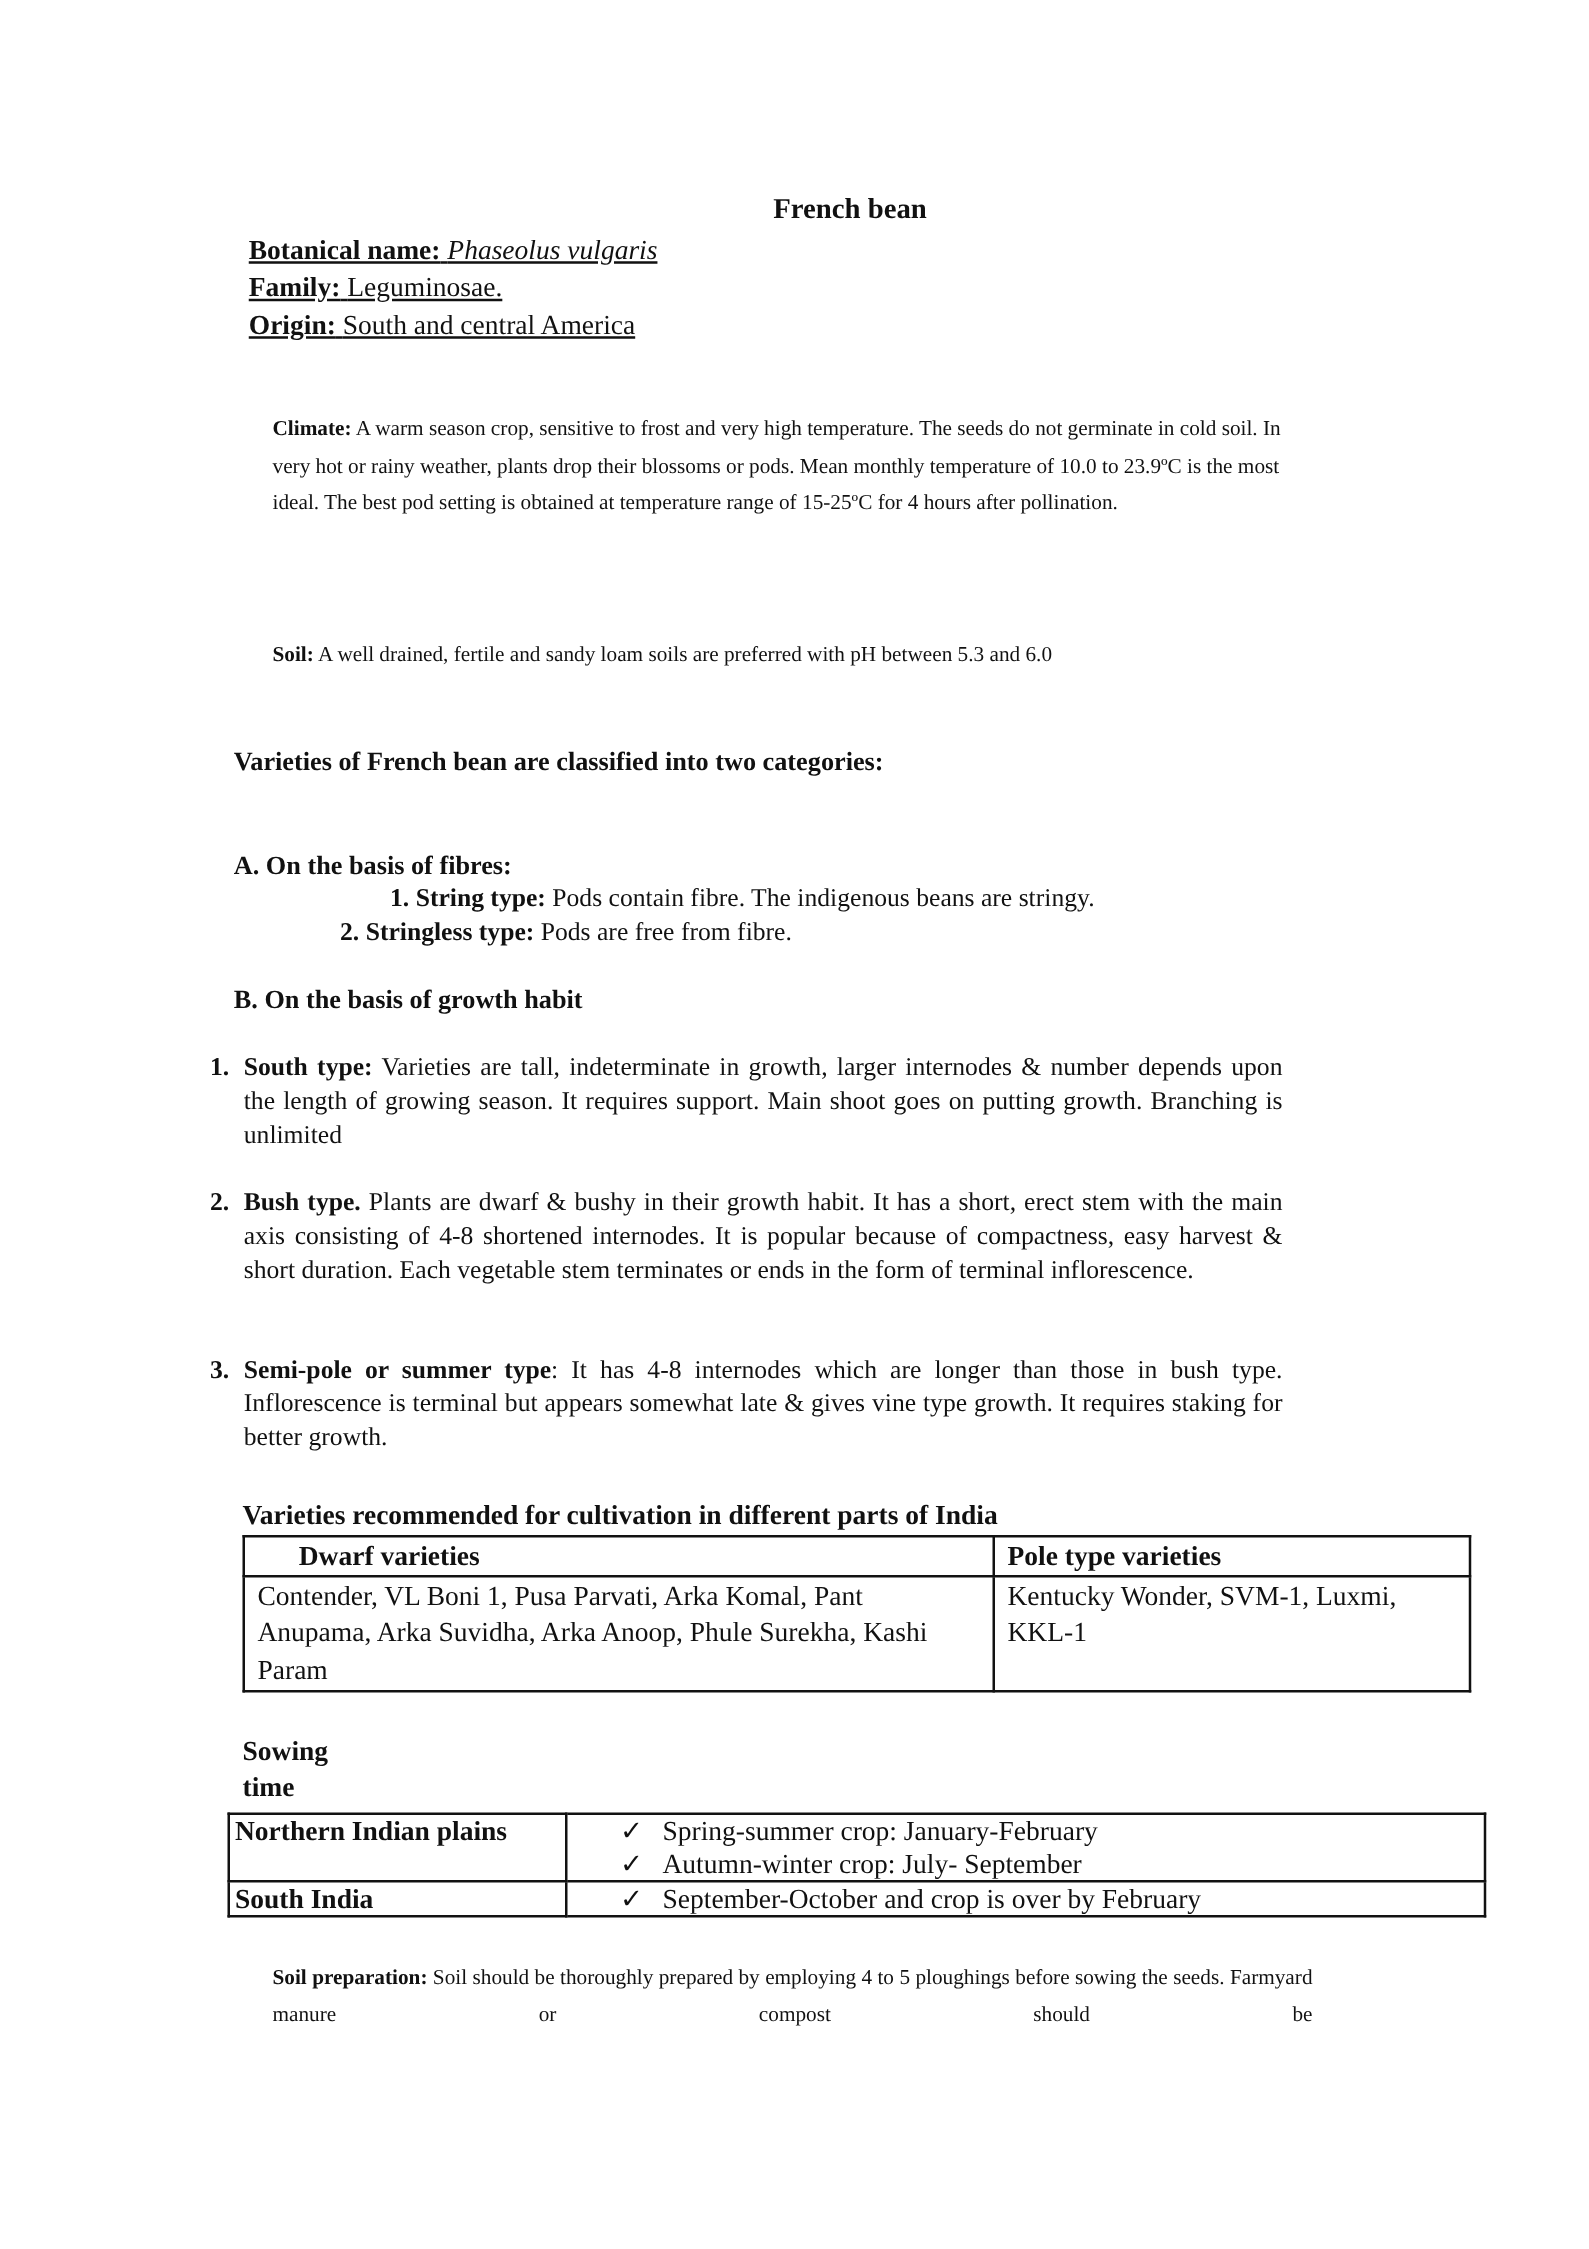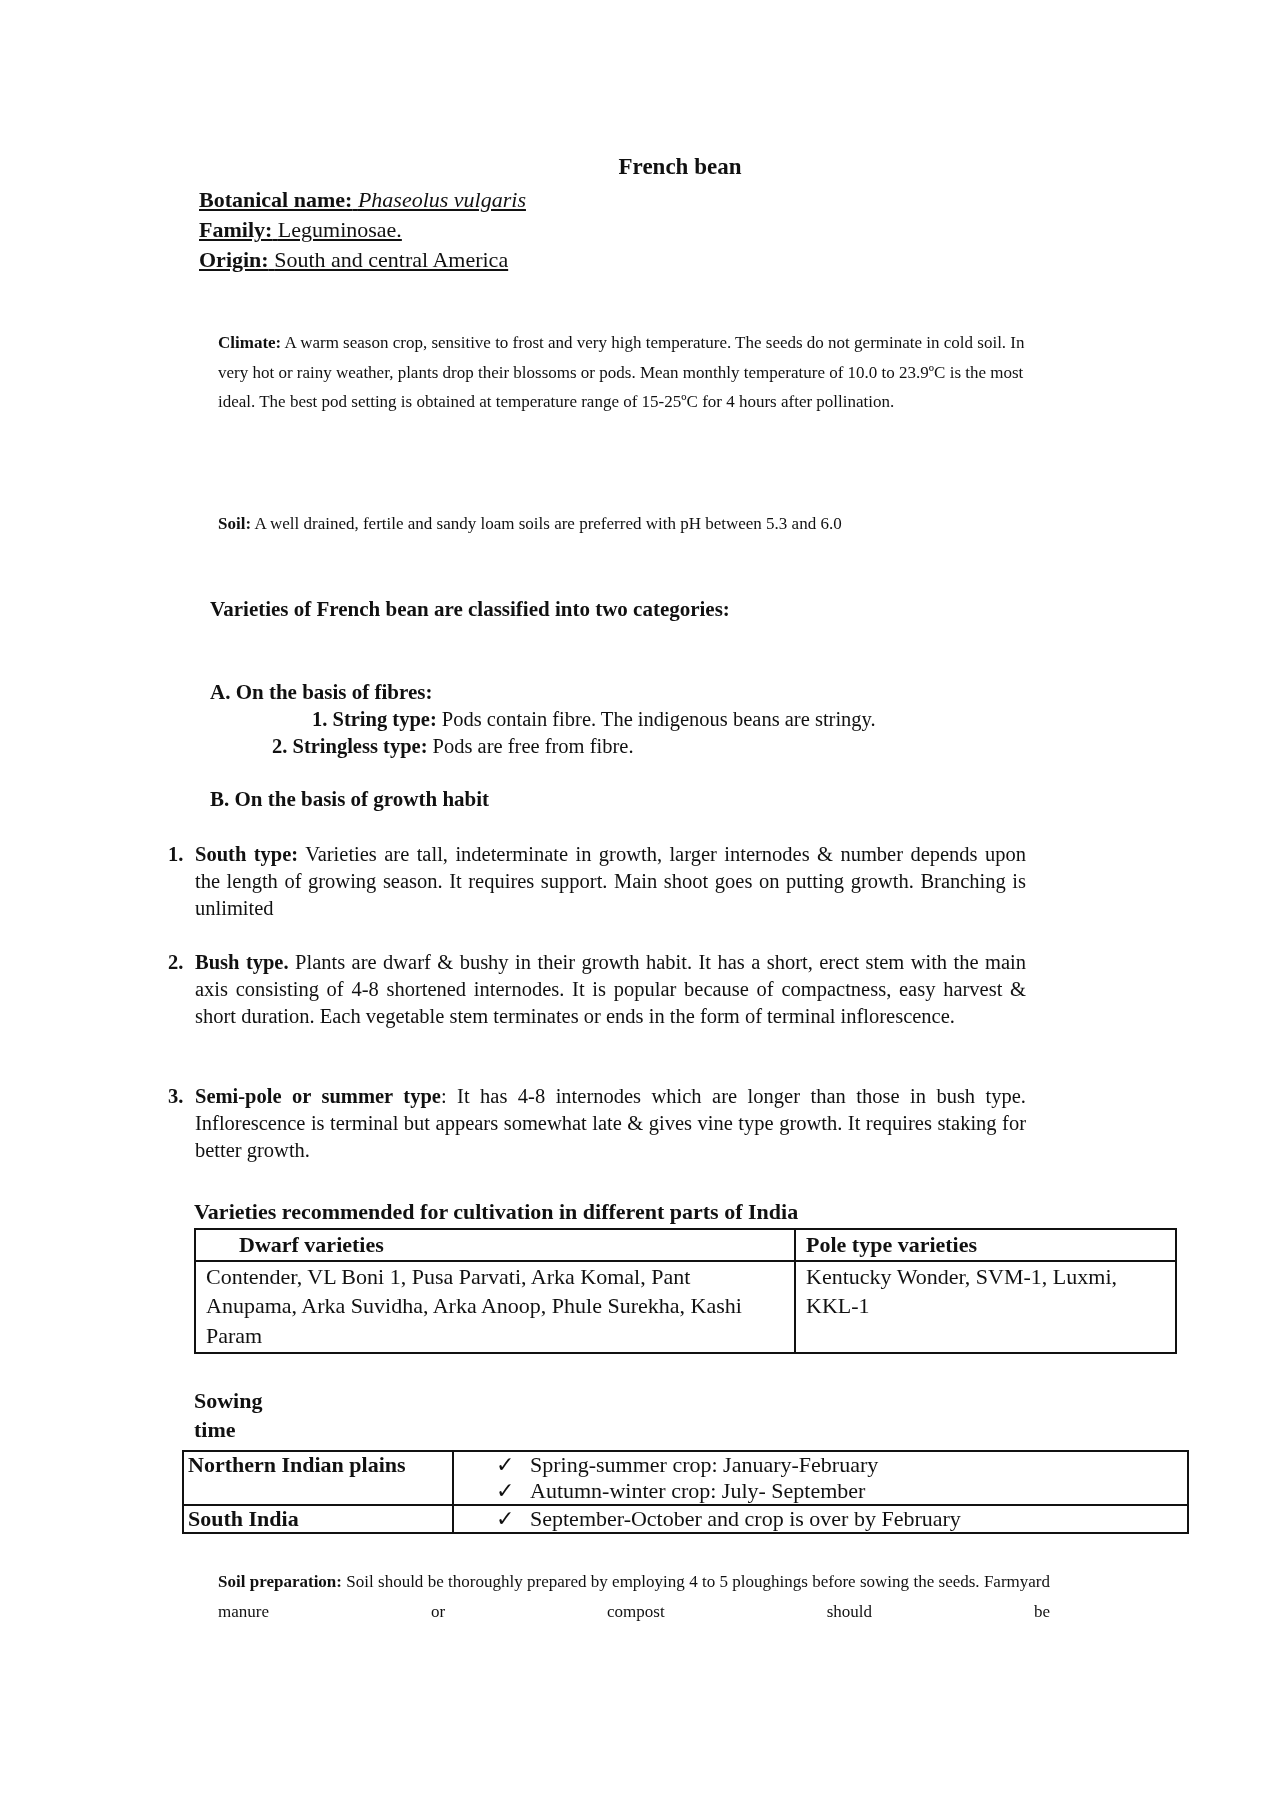--- a/index.html
+++ b/index.html
@@ -8,21 +8,21 @@
     font-family: "Liberation Serif", "DejaVu Serif", serif; color: #111;
   }
   .abs { position: absolute; }
   .title { left: 0; width: 1360px; top: 154px; text-align: center; font-weight: bold; font-size: 23px; }
   .meta { left: 199px; top: 185px; font-size: 22px; line-height: 30px; }
   .meta div { white-space: nowrap; text-decoration: underline; }
   b { font-weight: bold; }
   i { font-style: italic; }
   .para { left: 194px; width: 840px; font-size: 17px; line-height: 29.5px; margin-left: 24px; }
   .just { text-align: justify; }
-  .head { left: 210px; font-size: 21px; font-weight: bold; }
+  .head { left: 187px; font-size: 21px; font-weight: bold; }
   .sub { left: 272px; font-size: 20.5px; line-height: 27px; }
   .list-item { left: 168px; width: 858px; font-size: 20.5px; line-height: 27px; }
   .list-item .num { position: absolute; left: 0; top: 0; font-weight: bold; }
   .list-item .body { margin-left: 27px; text-align: justify; text-align-last: left; }
   table { border-collapse: collapse; }
   .vtable { left: 194px; top: 1228px; width: 983px; font-size: 22px; line-height: 29.5px; }
   .vtable td, .vtable th { border: 2px solid #111; vertical-align: top; padding: 0 10px; text-align: left; }
   .vtable th { font-weight: bold; }
   .stable { left: 182px; top: 1450px; width: 1007px; font-size: 22px; line-height: 26px; }
   .stable td { border: 2px solid #111; vertical-align: top; padding: 0 4px; }

